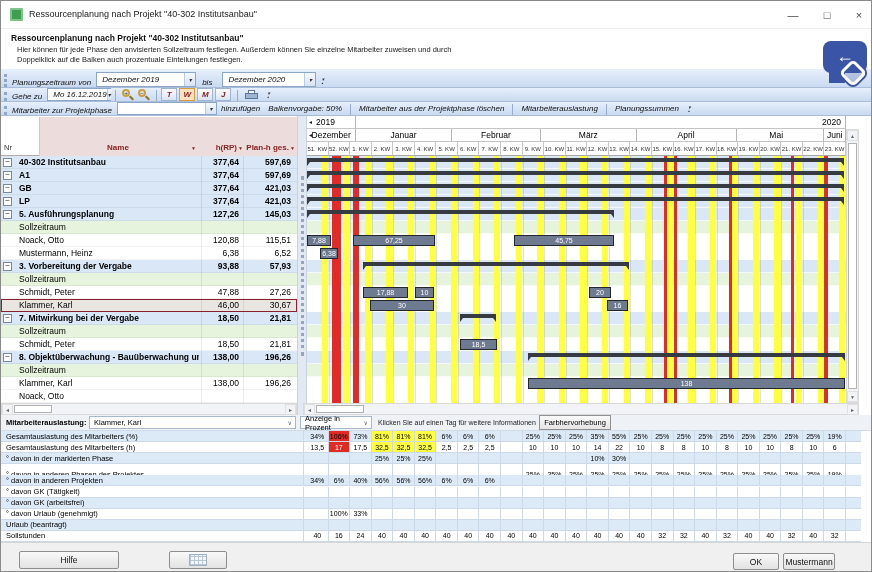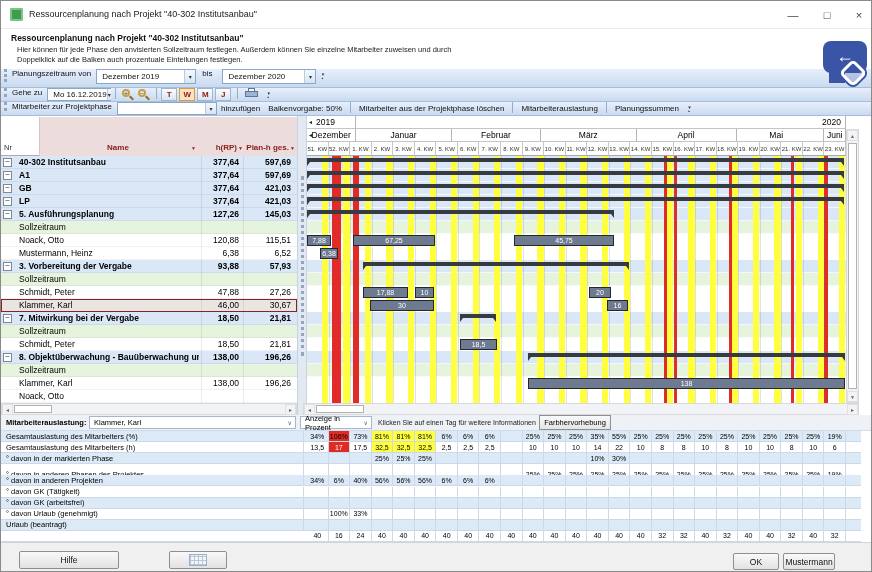--- a/index.html
+++ b/index.html
@@ -18,21 +18,21 @@
   .htitle{position:absolute;left:10px;top:4px;font-size:8.5px;font-weight:bold;color:#111;}
   .hdesc{position:absolute;left:16px;top:16px;width:470px;font-size:7.5px;line-height:10px;color:#222;}
 
   
   .anno{position:absolute;left:820px;top:40px;width:52px;height:48px;z-index:60;}
   .anno .key{position:absolute;left:2px;top:0;width:44px;height:32px;background:#3a54a6;border-radius:8px;color:#fff;font-size:18px;line-height:30px;text-align:center;font-weight:bold;}
   .anno .stem{position:absolute;left:8px;top:28px;width:16px;height:14px;background:#3a54a6;}
   .anno .lens{position:absolute;left:22px;top:22px;width:20px;height:20px;background:rgba(58,84,166,0.25);border:3px solid #fff;border-radius:5px;transform:rotate(45deg);box-shadow:0 0 0 2px #3a54a6;}
 
   
-  .tb{position:absolute;left:0;width:100%;display:flex;align-items:flex-start;background:linear-gradient(#e7effc,#c9daf0);border-bottom:1px solid #aabdd8;font-size:8px;color:#111;}
+  .tb{position:absolute;left:0;width:100%;display:flex;align-items:flex-end;background:linear-gradient(#e7effc,#c9daf0);border-bottom:1px solid #aabdd8;font-size:8px;color:#111;font-style:italic;}
   .tb1{top:68px;height:19px;} .tb2{top:87px;height:14px;} .tb3{top:101px;height:14px;}
   .grip{width:3px;height:70%;border-left:3px dotted #8fa6c4;margin:0 5px 0 3px;}
   .tlabel{white-space:nowrap;margin-right:5px;}
   .combo{position:relative;background:#fff;border:1px solid #89a7c8;height:13px;display:flex;align-items:center;font-size:8px;padding-left:5px;white-space:nowrap;}
   .tb1 .combo{height:15px;}
   .combo .arr{margin-left:auto;width:11px;height:100%;display:flex;align-items:center;justify-content:center;font-size:6px;color:#333;background:linear-gradient(#f4f8fd,#d8e4f2);border-left:1px solid #b9cbe0;}
   .c-from{width:100px;} .c-to{width:94px;margin-left:5px;} .c-date{width:64px;} .c-assign{width:100px;}
   .tsep{width:1px;height:11px;background:#96accb;margin:0 4px;}
   .tbtn{height:13px;border:1px solid transparent;display:flex;align-items:center;justify-content:center;padding:0 3px;white-space:nowrap;}
   .viewbtn{width:16px;height:13px;border:1px solid #9eb6d4;background:linear-gradient(#fdfdfd,#d8e4f2);color:#8b1a1a;font-weight:bold;font-size:8px;display:flex;align-items:center;justify-content:center;margin-right:2px;}
@@ -774,20 +774,21 @@
         <div class="ucell" style="left: 672.52px; width: 21.56px;"></div>
         <div class="ucell" style="left: 694.08px; width: 21.56px;"></div>
         <div class="ucell" style="left: 715.64px; width: 21.56px;"></div>
         <div class="ucell" style="left: 737.2px; width: 21.56px;"></div>
         <div class="ucell" style="left: 758.76px; width: 21.56px;"></div>
         <div class="ucell" style="left: 780.32px; width: 21.56px;"></div>
         <div class="ucell" style="left: 801.88px; width: 21.56px;"></div>
         <div class="ucell" style="left: 823.44px; width: 21.56px;"></div>
       </div>
       <div class="urow" style="top: 99.9px; height: 11.1px;">
+        <div class="ulabel">Sollstunden</div>
         <div class="ucell" style="left: 306px; width: 21.56px;">40</div>
         <div class="ucell" style="left: 327.56px; width: 21.56px;">16</div>
         <div class="ucell" style="left: 349.12px; width: 21.56px;">24</div>
         <div class="ucell" style="left: 370.68px; width: 21.56px;">40</div>
         <div class="ucell" style="left: 392.24px; width: 21.56px;">40</div>
         <div class="ucell" style="left: 413.8px; width: 21.56px;">40</div>
         <div class="ucell" style="left: 435.36px; width: 21.56px;">40</div>
         <div class="ucell" style="left: 456.92px; width: 21.56px;">40</div>
         <div class="ucell" style="left: 478.48px; width: 21.56px;">40</div>
         <div class="ucell" style="left: 500.04px; width: 21.56px;">40</div>

